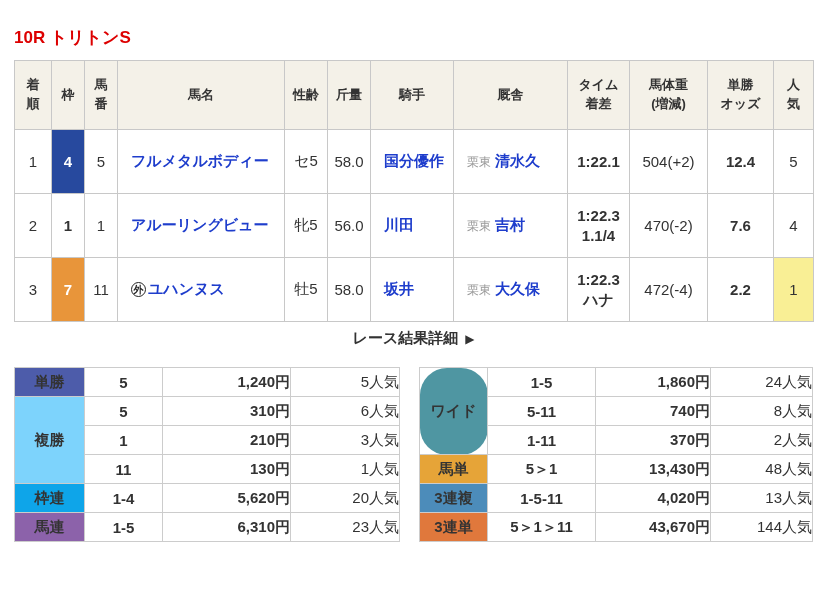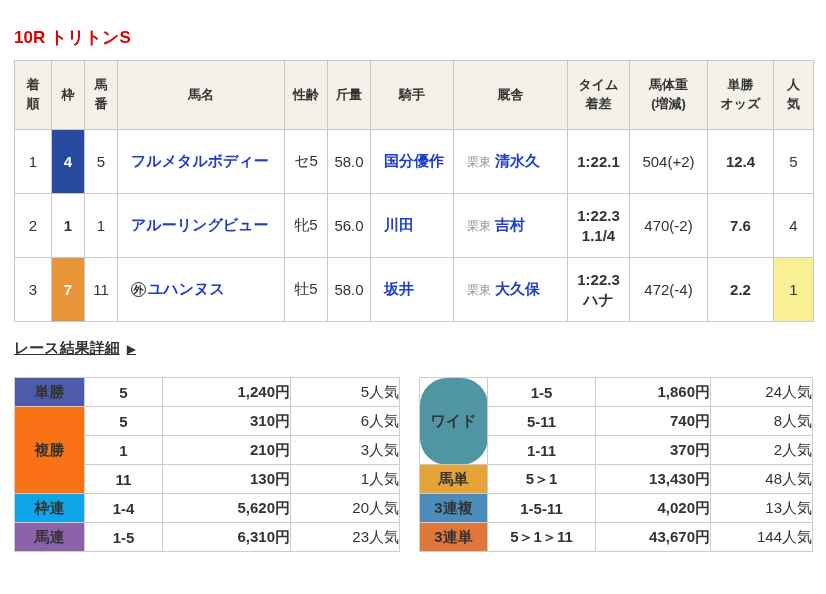--- a/index.html
+++ b/index.html
@@ -25,21 +25,21 @@
   td.c-horse, td.c-jockey, td.c-stable { text-align:left; padding-left:13px; }
   td.c-frame { font-weight:bold; }
   td.c-time { font-weight:bold; white-space:pre-line; line-height:1.3; }
   td.c-odds { font-weight:bold; }
   .link { font-weight:bold; text-decoration:none; cursor:pointer; }
   .region { color:#999; font-size:12px; margin-right:4px; font-weight:normal; }
   .mark { display:inline-block; width:15px; height:15px; line-height:14px; border:1px solid #222; border-radius:50%;
     font-size:10px; text-align:center; margin-right:2px; vertical-align:1px; color:#222; font-weight:bold; }
   .mark:empty { display:none; }
 
-  .detail-row { width:799px; text-align:left; margin:17px 0 19px 0; font-size:15px; font-weight:bold;text-decoration:underline; }
+  .detail-row { width:799px; text-align:center; margin:7px 0 19px 0; font-size:15px; font-weight:bold; }
   .detail-link { color:#333; text-decoration:none; cursor:pointer; }
   .detail-arrow { font-size:12px; margin-left:7px; }
 
   .payouts { display:flex; width:799px; gap:19px; align-items:flex-start; }
   table.pays { border-collapse:collapse; table-layout:fixed; }
   .pays td { border:1px solid #cccccc; height:29px; font-size:15px; color:#333; padding:0; }
   .pay-label { color:#fff; font-weight:bold; text-align:center; font-size:14px; }
   .pay-combo { text-align:center; font-weight:bold; }
   .pay-amount { text-align:right; font-weight:bold; padding-right:15px; }
   .pay-pop { text-align:right; padding-right:10px; }
@@ -151,21 +151,21 @@
           <col style="width:109px">
         </colgroup>
       <tbody>
           <tr>
         <td class="pay-label" style="background-color: rgb(77, 92, 170);">単勝</td>
         <td class="pay-combo">5</td>
         <td class="pay-amount">1,240円</td>
         <td class="pay-pop">5人気</td>
       </tr>
       <tr>
-        <td class="pay-label" rowspan="3" style="background-color: #f97316;">複勝</td>
+        <td class="pay-label" rowspan="3" style="background-color: #7dd3fc;">複勝</td>
         <td class="pay-combo">5</td>
         <td class="pay-amount">310円</td>
         <td class="pay-pop">6人気</td>
       </tr>
       <tr>
         <td class="pay-combo">1</td>
         <td class="pay-amount">210円</td>
         <td class="pay-pop">3人気</td>
       </tr>
       <tr>

